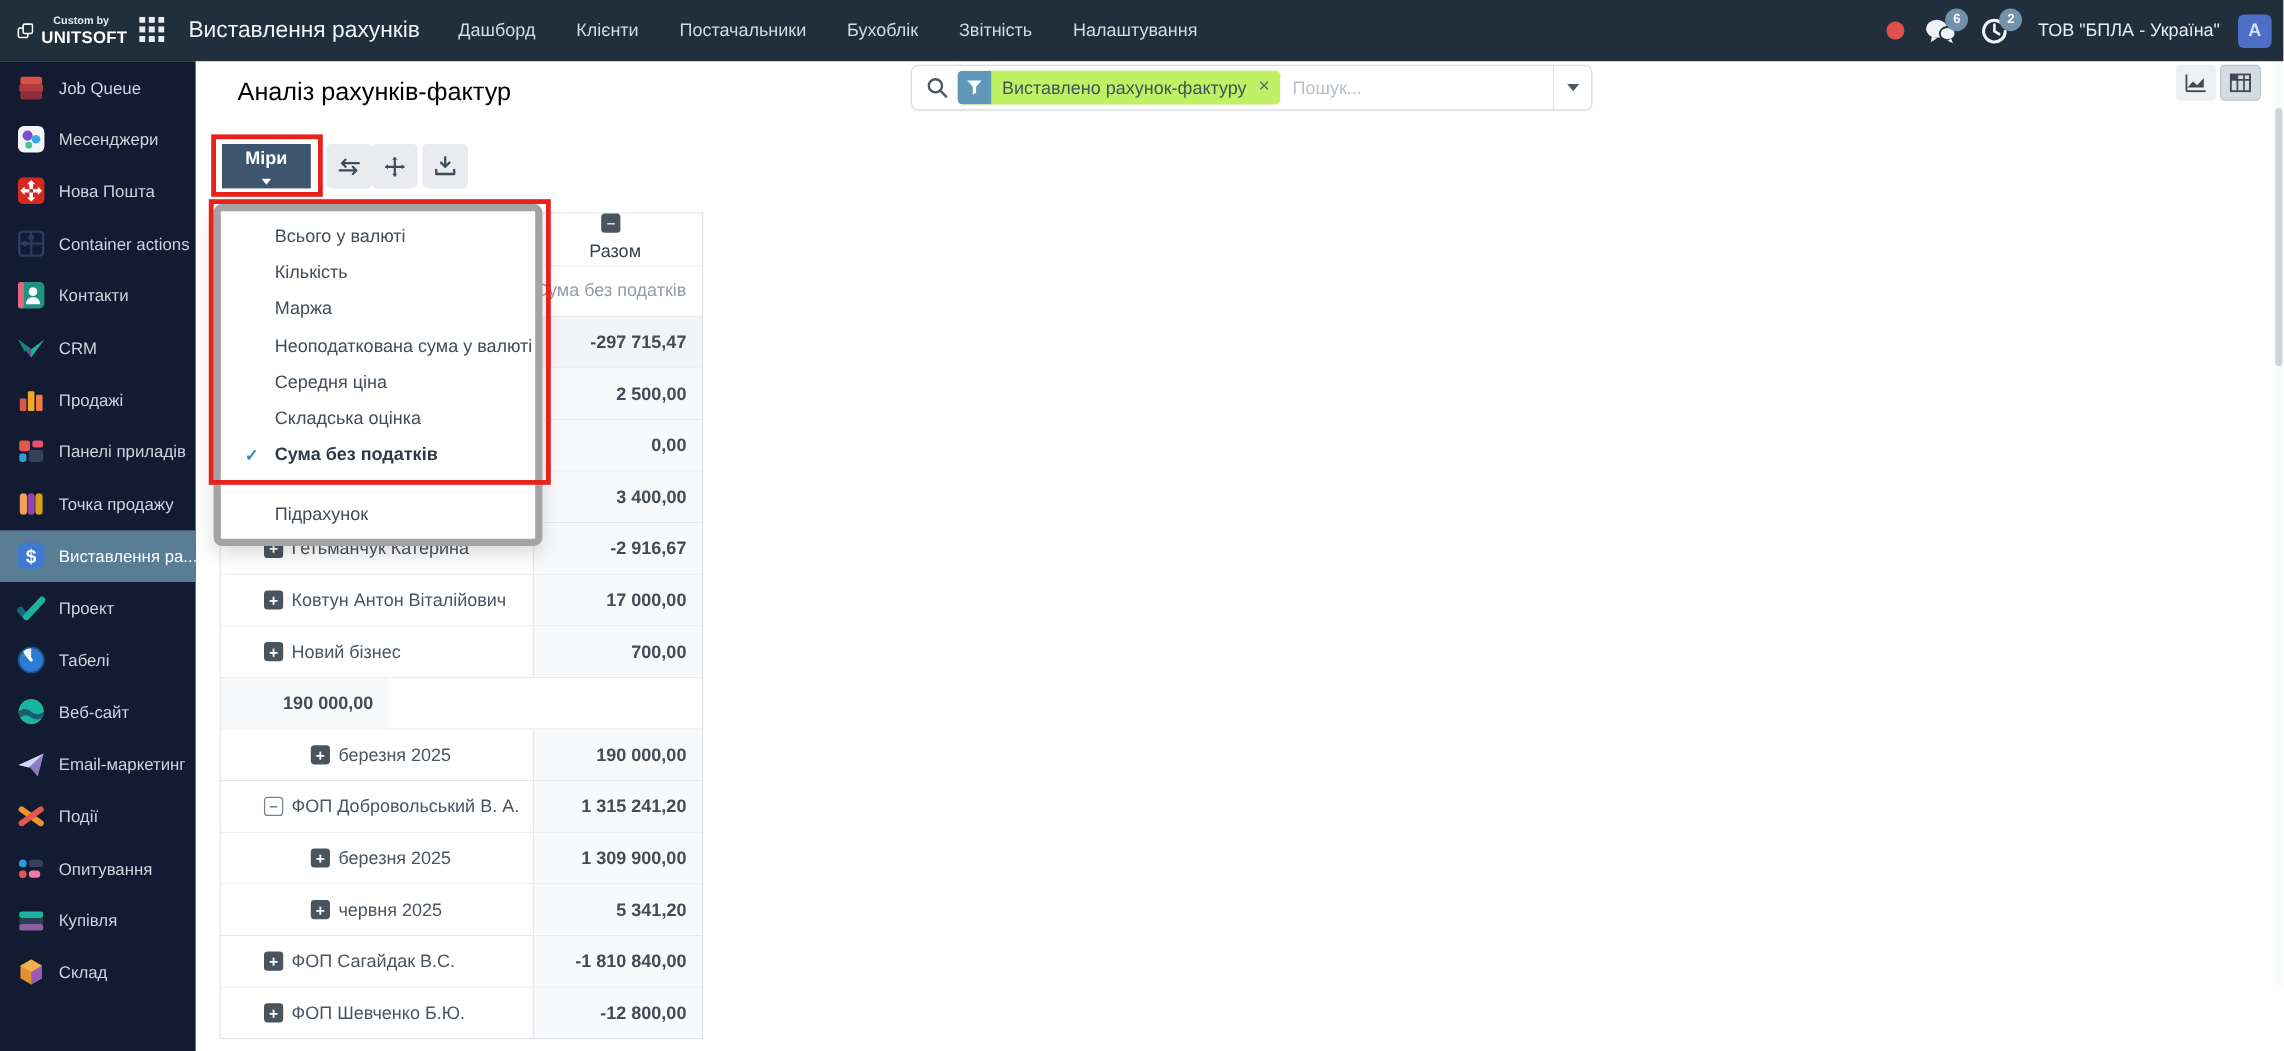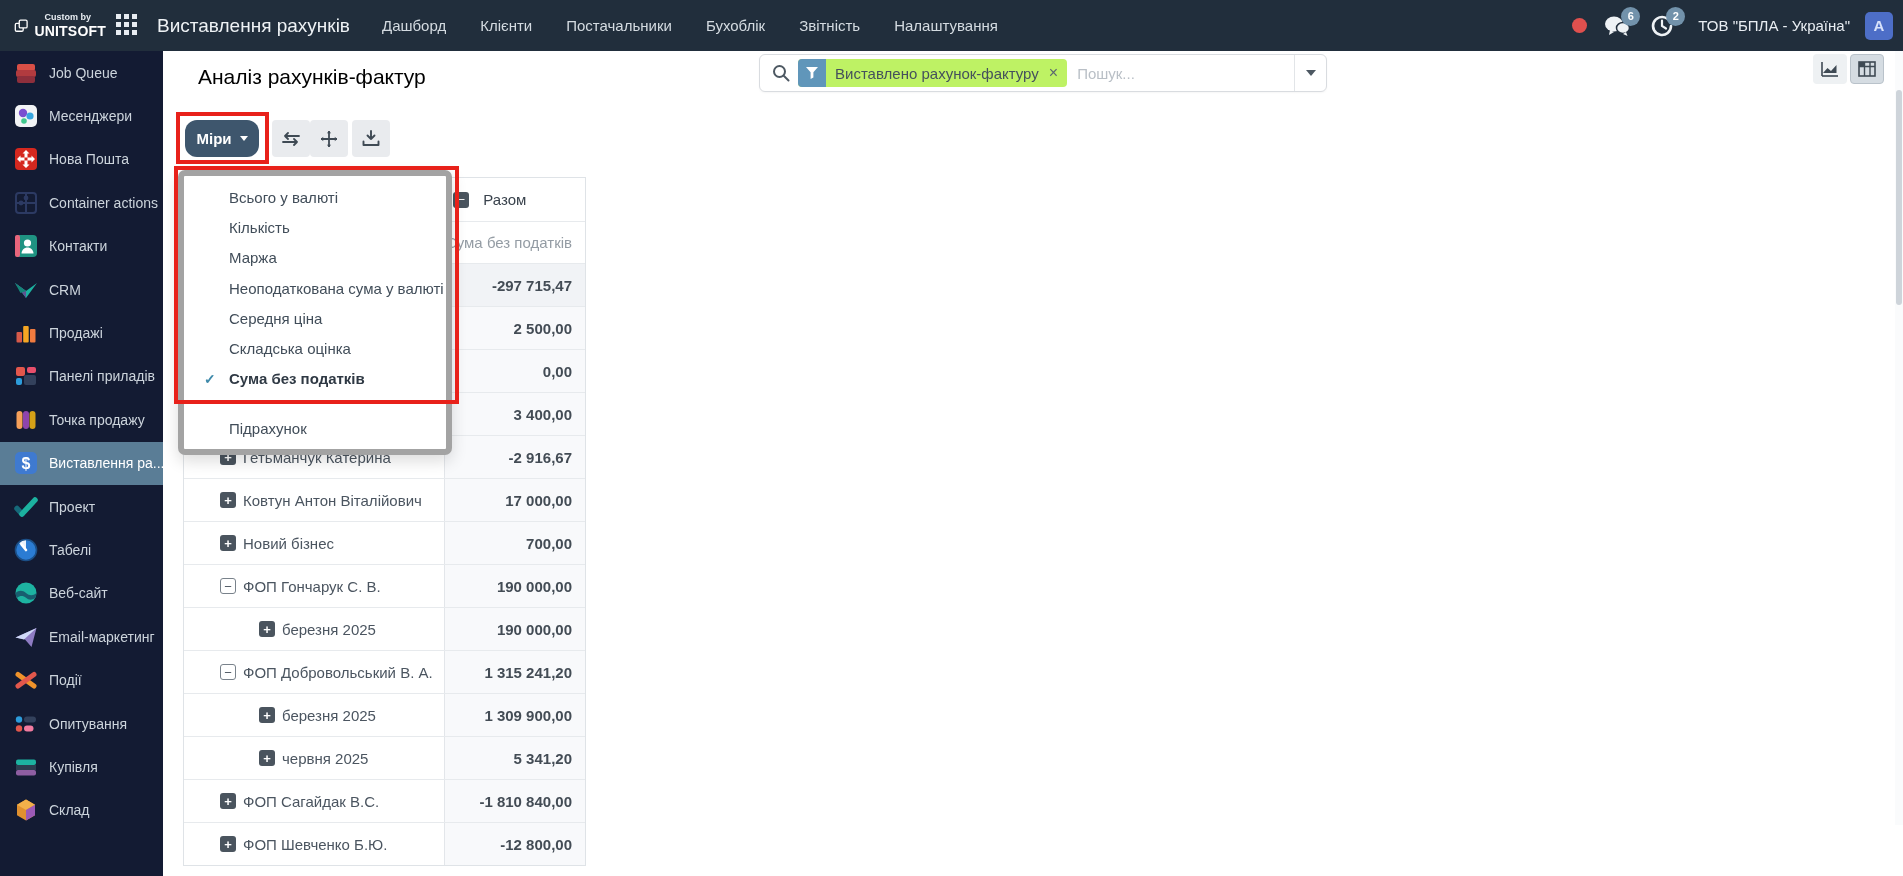--- a/index.html
+++ b/index.html
@@ -53,35 +53,35 @@
   .search-toggle { width:32px; height:36px; border-left:1px solid #e2e5e8; background:none; border-top:none; border-right:none; border-bottom:none;
     display:flex; align-items:center; justify-content:center; cursor:pointer; }
   .caret-down { width:0; height:0; border-left:5px solid transparent; border-right:5px solid transparent; border-top:6px solid #4d5862; }
   .view-switcher { position:absolute; right:19px; top:3px; display:flex; gap:3px; }
   .view-btn { width:34px; height:30px; border:1px solid transparent; border-radius:4px; background:#eef1f3;
     display:flex; align-items:center; justify-content:center; cursor:pointer; }
   .view-btn.active { background:#d5dce2; border-color:#b9c2ca; }
 
   
   .btn-measures { position:absolute; left:22px; top:69px; width:74px; height:37px; background:#3e566d; color:#fff;
-    border:none; border-radius:12px; font-size:15px; font-weight:600; display:flex; align-items:center; justify-content:center; gap:8px; cursor:pointer;
-    font-family:"Liberation Sans", sans-serif; }
+    border:none; border-radius:0; font-size:15px; font-weight:600; display:flex; align-items:center; justify-content:center; gap:8px; cursor:pointer;
+    font-family:"Liberation Sans", sans-serif;flex-direction:column; }
   .btn-measures .caret-down { border-top-color:#fff; border-left-width:4px; border-right-width:4px; border-top-width:5px; }
   .tool-btn { position:absolute; top:69px; width:38px; height:37px; background:#e9ebee; border:none; border-radius:4px;
     display:flex; align-items:center; justify-content:center; cursor:pointer; }
 
   
   .pivot-table { position:absolute; left:20px; top:126px; width:403px; border:1px solid #dfe3e7; background:#fff; }
   .pt-row { display:flex; height:43px; border-top:1px solid #e7eaed; }
   .pt-row:first-child { border-top:none; }
   .pt-h1 { height:43px; } .pt-h2 { height:42px; }
   .plabel { width:262px; display:flex; align-items:center; border-right:1px solid #e3e6ea; background:#fff; cursor:pointer; }
   .pval { width:140px; display:flex; align-items:center; justify-content:flex-end; padding-right:13px;
     font-size:15px; font-weight:600; color:#434c55; background:#f8f9fb; }
-  .pt-h1 .pval { justify-content:flex-start; padding-left:8px; font-weight:400; color:#39424c; background:#fff; gap:7px;}
+  .pt-h1 .pval { justify-content:flex-start; padding-left:8px; font-weight:400; color:#39424c; background:#fff; gap:7px;flex-direction:column;}
   .pt-h2 .pval { font-weight:400; color:#949ca4; background:#fff; }
   .pt-total .pval { background:#f1f3f6; }
   .plabel-text { font-size:15px; color:#4b5560; white-space:nowrap; }
   .ind1 { padding-left:36px; } .ind2 { padding-left:75px; }
   .tgl { width:16px; height:16px; border-radius:3px; display:inline-flex; align-items:center; justify-content:center;
     font-size:13px; line-height:1; margin-right:7px; flex:0 0 auto; cursor:pointer; }
   .tgl.plus { background:#4a545e; color:#fff; } .tgl.plus::before { content:"+"; font-weight:700; }
   .tgl.minus { background:#fff; border:1px solid #79828b; color:#4a545e; } .tgl.minus::before { content:"−"; }
   .tgl.minus-dark { background:#4a545e; color:#fff; } .tgl.minus-dark::before { content:"−"; }
 
@@ -429,24 +429,20 @@
         <div class="pval">17 000,00</div>
       </div>
       <div class="pt-row">
         <div class="plabel ind1">
             <span class="tgl plus"></span>
             <span class="plabel-text">Новий бізнес</span>
           </div>
         <div class="pval">700,00</div>
       </div>
       <div class="pt-row">
-        <div class="plabel ind1">
-            <span class="tgl minus"></span>
-            <span class="plabel-text">ФОП Гончарук С. В.</span>
-          </div>
         <div class="pval">190 000,00</div>
       </div>
       <div class="pt-row">
         <div class="plabel ind2">
             <span class="tgl plus"></span>
             <span class="plabel-text">березня 2025</span>
           </div>
         <div class="pval">190 000,00</div>
       </div>
       <div class="pt-row">

